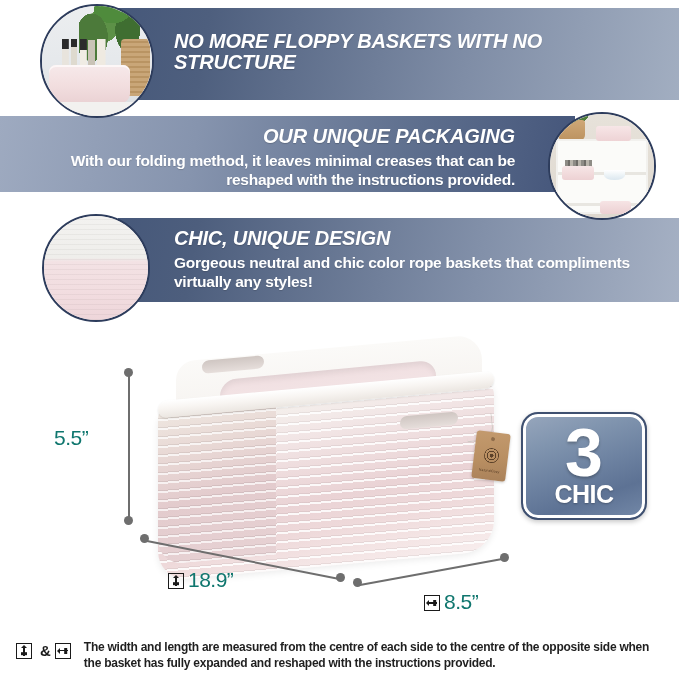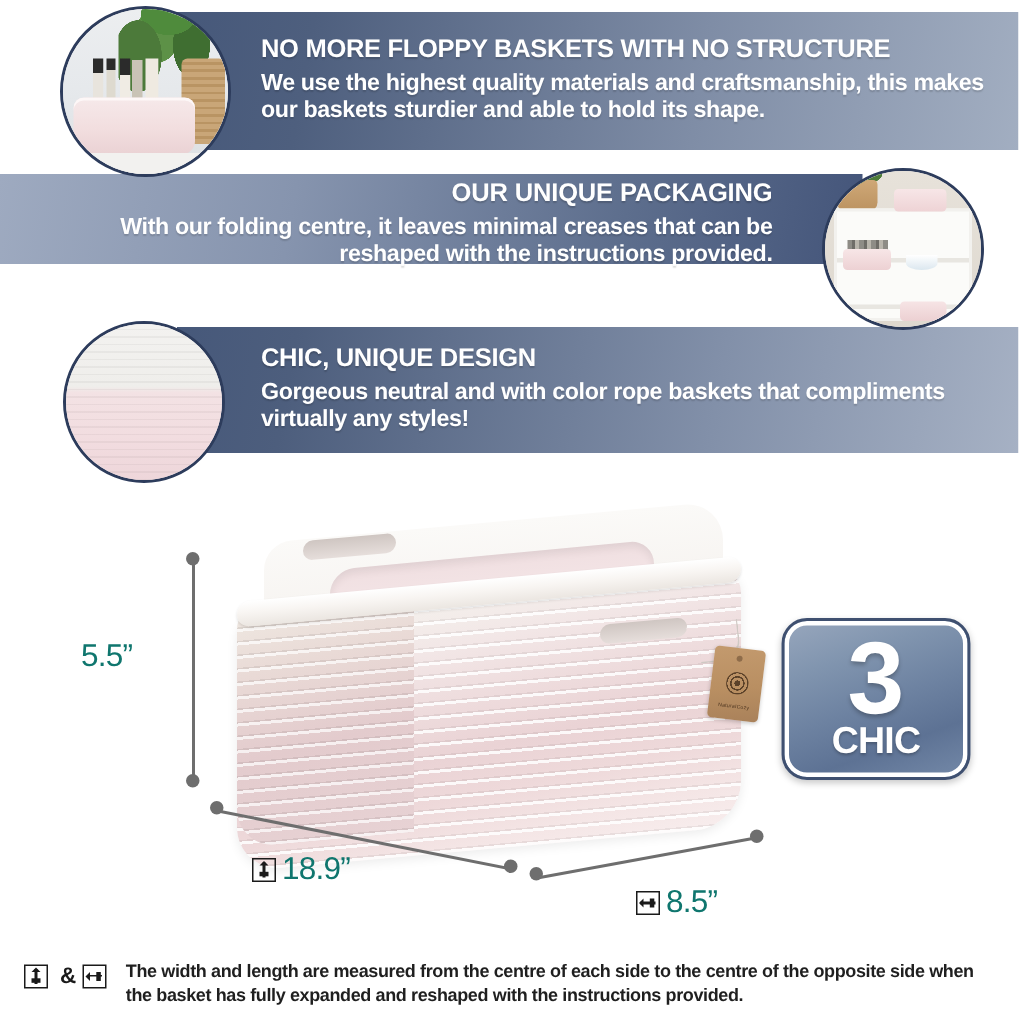--- a/index.html
+++ b/index.html
@@ -8,39 +8,40 @@
     background:#ffffff;
     font-family:"Liberation Sans",sans-serif;
     -webkit-font-smoothing:antialiased;
   }
   .stage{position:absolute;inset:0;}
 
   
   .banner{position:absolute;display:flex;align-items:center;box-sizing:border-box;}
   .banner .txt{position:relative;z-index:3;width:100%;}
   .banner h2{
-    margin:0 0 5px 0;font-size:17px;font-weight:bold;color:#ffffff;
+    margin:0 0 5px 0;font-size:20px;font-weight:bold;color:#ffffff;
     letter-spacing:-0.2px;line-height:1.05;
     text-shadow:0 1px 1px rgba(0,0,0,.18);
+    font-style:italic;
   }
   .banner p{
     margin:0;font-size:15.5px;color:#ffffff;line-height:1.22;
     font-weight:bold;letter-spacing:-0.25px;
     text-shadow:0 1px 1px rgba(0,0,0,.15);
   }
 
   
   #banner1{
     left:118px;top:8px;width:561px;height:92px;
     background:linear-gradient(100deg,#46587a 0%,#4e5f7e 16%,#7f8da6 62%,#a2aec1 100%);
     padding:10px 14px 10px 56px;
   }
   
   #banner2{
-    left:0px;top:116px;width:575px;height:60px;
+    left:0px;top:116px;width:575px;height:76px;
     background:linear-gradient(100deg,#9eaac0 0%,#8593ad 30%,#566party 60%,#45567a 100%);
     background:linear-gradient(100deg,#9eaac0 0%,#8694ae 34%,#5d6e8d 72%,#44557a 100%);
     padding:8px 60px 0 14px;text-align:right;
   }
   #banner2 h2{letter-spacing:-0.1px;}
   
   #banner3{
     left:118px;top:218px;width:561px;height:84px;
     background:linear-gradient(100deg,#46587a 0%,#51628140 0%,#4d5e7d 14%,#8290a9 64%,#a6b1c4 100%);
     background:linear-gradient(100deg,#46587a 0%,#4d5e7d 14%,#8290a9 64%,#a6b1c4 100%);
@@ -290,56 +291,55 @@
   }
 </style>
 </head>
 <body>
 
 <div class="stage">
 
   <div class="banner" id="banner1">
     <div class="txt">
       <h2>NO MORE FLOPPY BASKETS WITH NO STRUCTURE</h2>
-      <p>We use the highest quality materials and craftsmanship, this makes our baskets sturdier and able to hold its shape.</p>
     </div>
   </div>
   <div class="thumb" id="thumb1">
     <div class="ph sc1">
       <div class="plant"></div>
       <div class="rattan"></div>
       <div class="bottles"></div>
       <div class="basket"></div>
       <div class="counter"></div>
     </div>
   </div>
 
   <div class="banner" id="banner2">
     <div class="txt">
       <h2>OUR UNIQUE PACKAGING</h2>
-      <p>With our folding centre, it leaves minimal creases that can be reshaped with the instructions provided.</p>
+      <p>With our folding method, it leaves minimal creases that can be reshaped with the instructions provided.</p>
     </div>
   </div>
   <div class="thumb" id="thumb2">
     <div class="ph sc2">
       <div class="leaf"></div>
       <div class="pot"></div>
       <div class="shelf"></div>
       <div class="pb1"></div>
       <div class="bks"></div>
       <div class="pb2"></div>
       <div class="bowl"></div>
       <div class="pb3"></div>
     </div>
   </div>
 
   <div class="banner" id="banner3">
     <div class="txt">
       <h2>CHIC, UNIQUE DESIGN</h2>
-      <p>Gorgeous neutral and with color rope baskets that compliments virtually any styles!</p>
+      <p>Gorgeous neutral and chic color rope baskets that compliments virtually any styles!</p>
     </div>
   </div>
   <div class="thumb" id="thumb3">
     <div class="ph sc3"></div>
   </div>
 
   <div id="product">
 
     <div class="basket-wrap">
       <div class="bk-back"></div>

